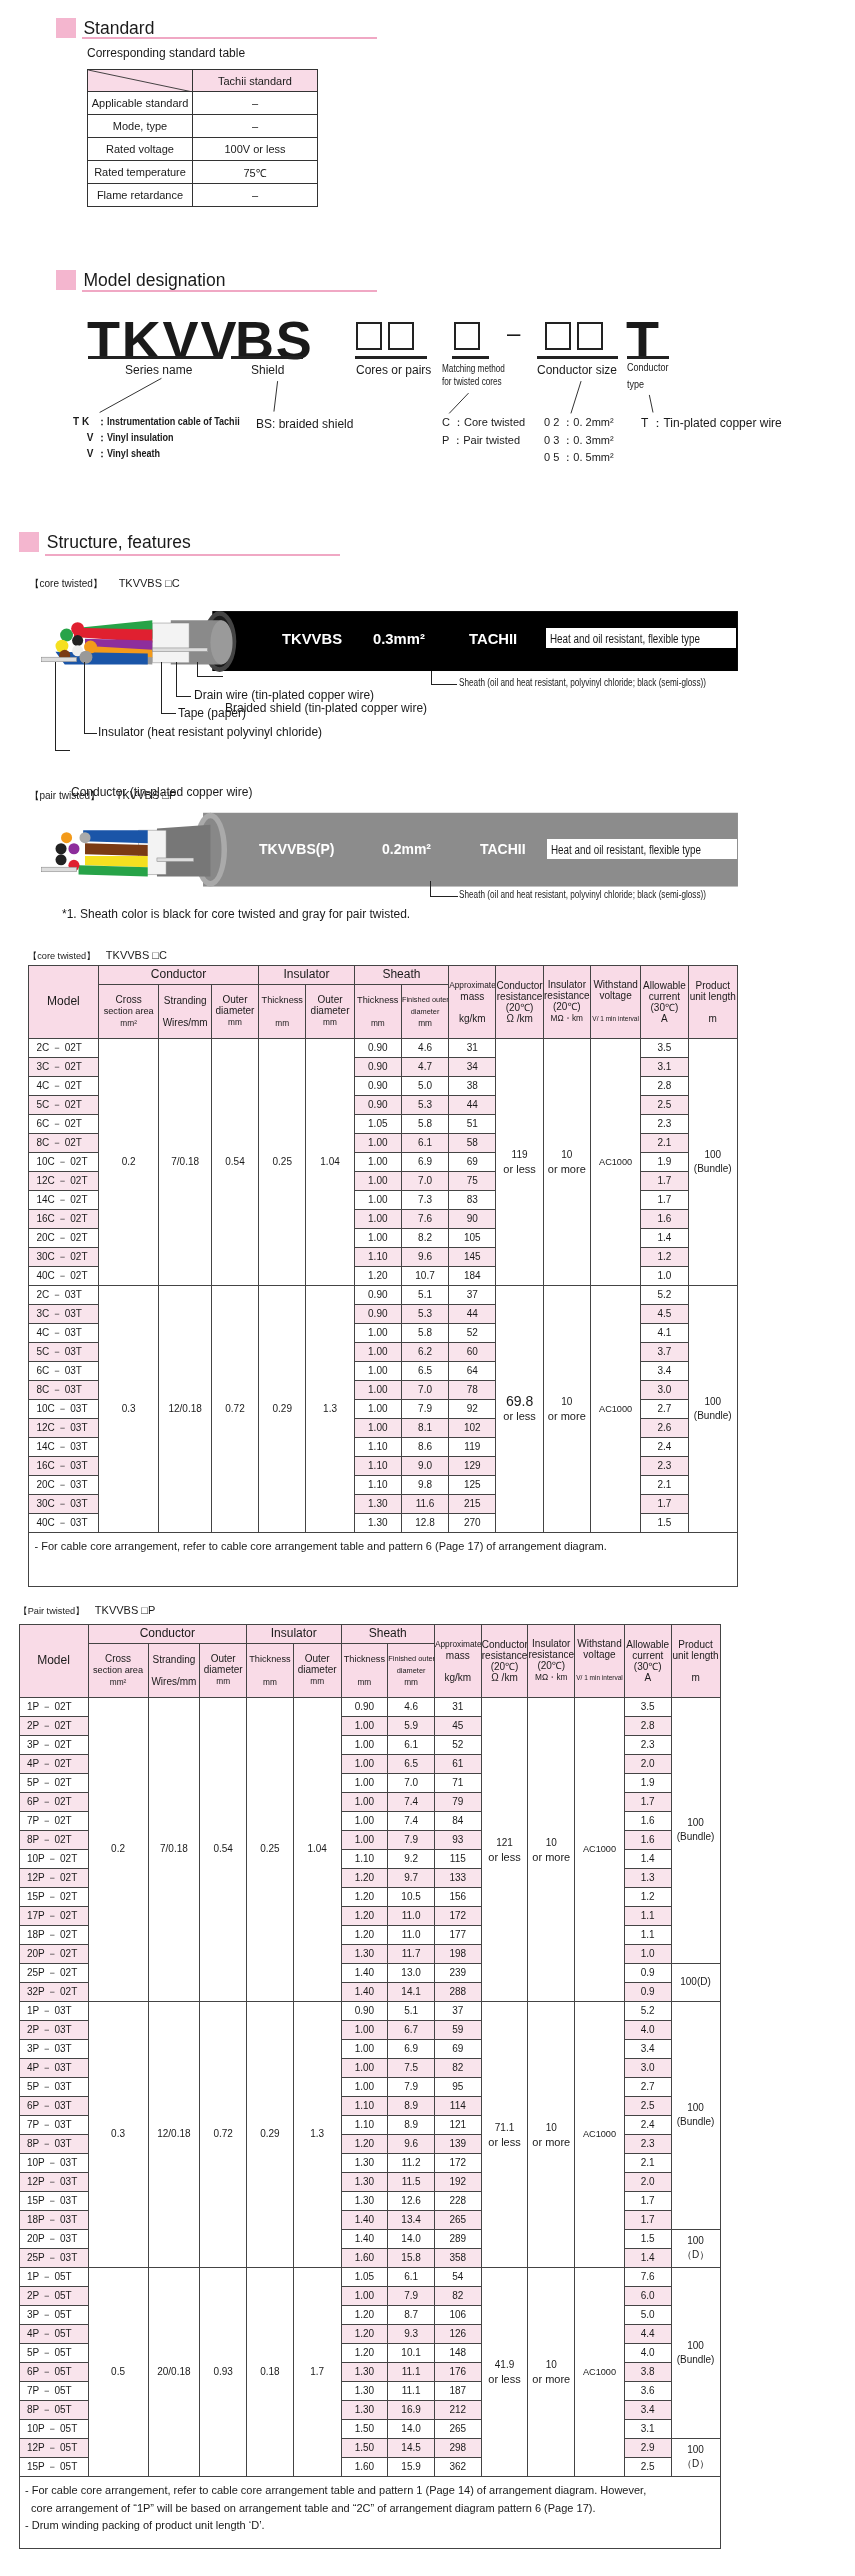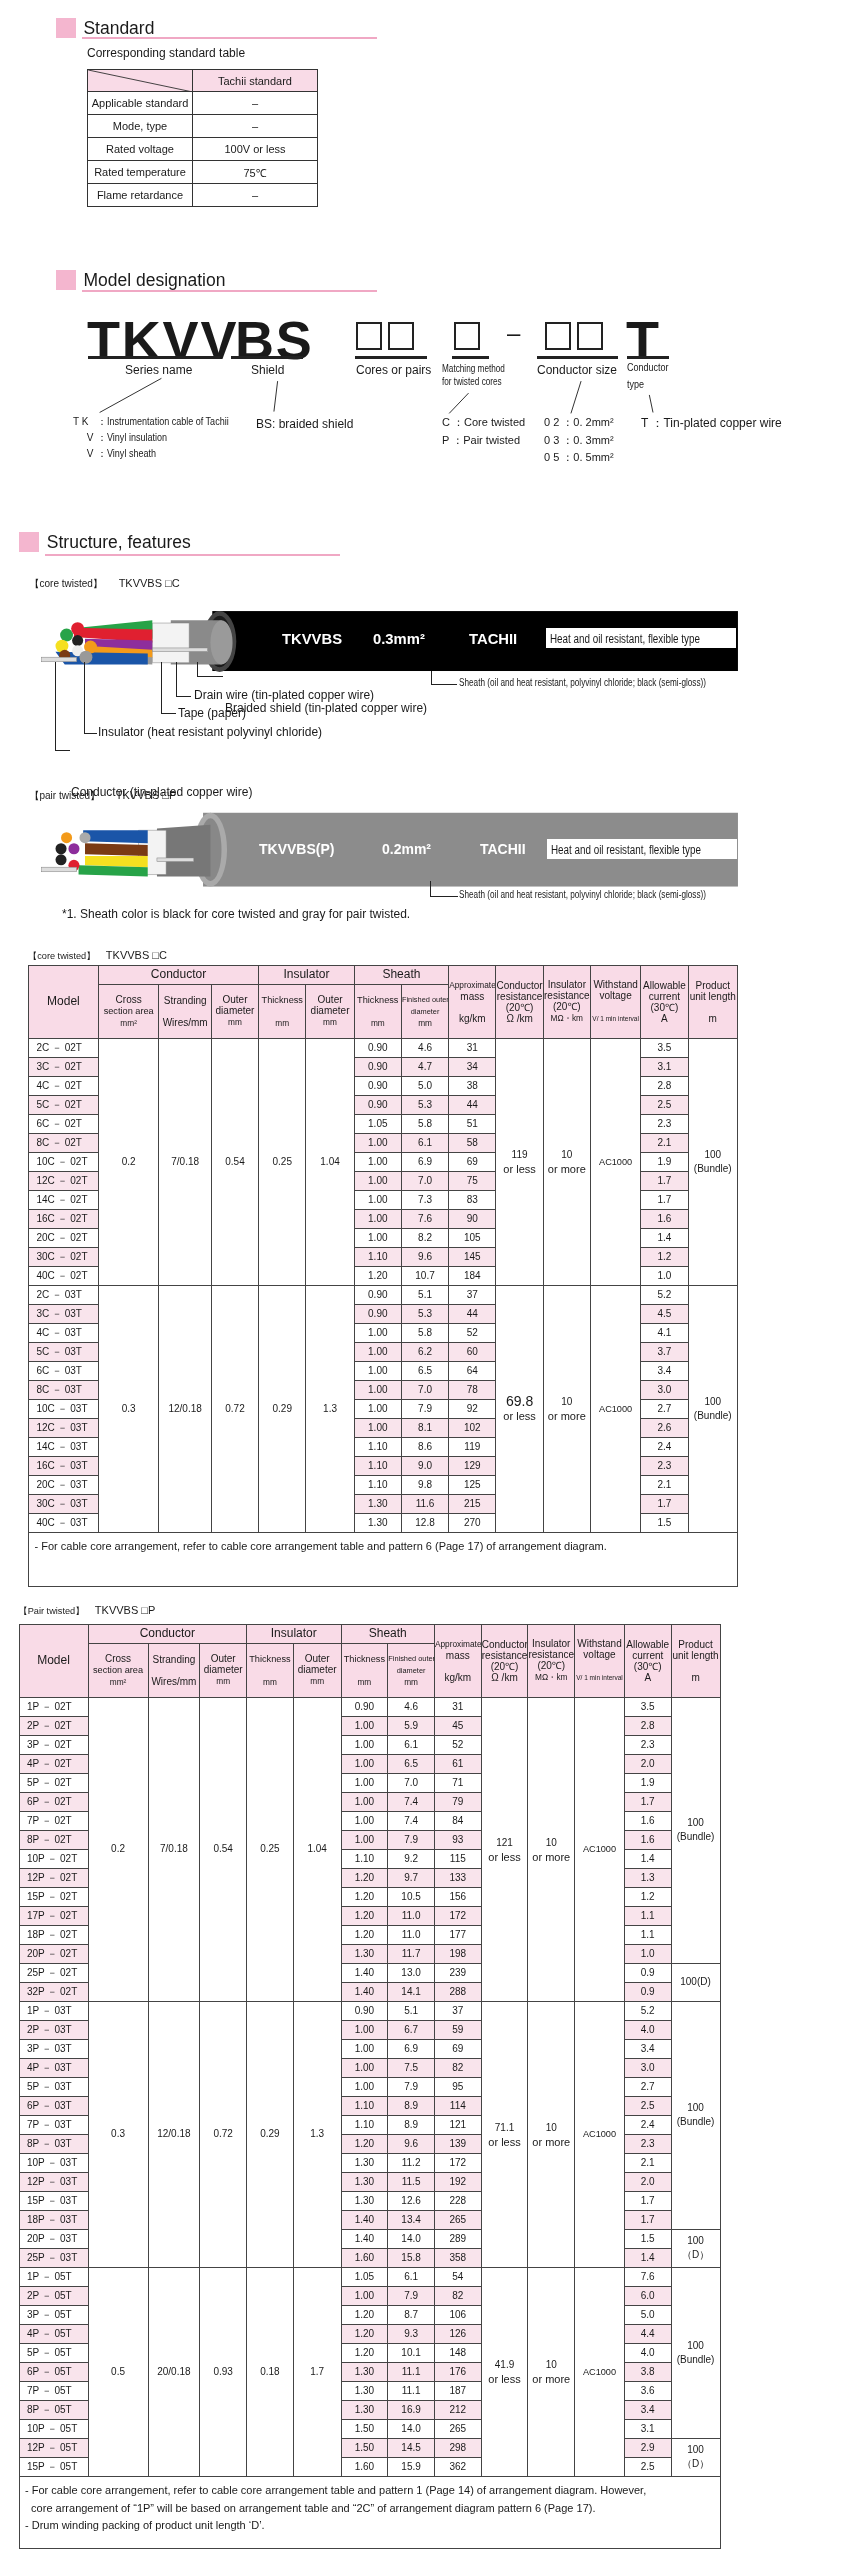--- a/index.html
+++ b/index.html
@@ -123,21 +123,21 @@
 <div class="md narrow" style="left:627px;top:378px;font-size:11px;">type</div>
 
 <svg class="md" style="left:0;top:0;" width="855" height="480" viewBox="0 0 927 520">
   <line x1="175" y1="410" x2="108" y2="447" stroke="#222" stroke-width="1"></line>
   <line x1="301" y1="413" x2="297" y2="446" stroke="#222" stroke-width="1"></line>
   <line x1="508" y1="426" x2="487" y2="448" stroke="#222" stroke-width="1"></line>
   <line x1="630" y1="413" x2="619" y2="448" stroke="#222" stroke-width="1"></line>
   <line x1="704" y1="428" x2="708" y2="447" stroke="#222" stroke-width="1"></line>
 </svg>
 
-<div class="md tiny" style="left:73px;top:414px;">
+<div class="md tiny" style="left:73px;top:414px;font-weight:bold;">
   <div><span style="display:inline-block;width:24px;">T K</span>：<span class="narrow" style="display:inline-block;">Instrumentation cable of Tachii</span></div>
   <div><span style="display:inline-block;width:24px;text-align:right;padding-right:3.7px;">V</span>：<span class="narrow" style="display:inline-block;">Vinyl insulation</span></div>
   <div><span style="display:inline-block;width:24px;text-align:right;padding-right:3.7px;">V</span>：<span class="narrow" style="display:inline-block;">Vinyl sheath</span></div>
 </div>
 <div class="md small" style="left:256px;top:417px;">BS: braided shield</div>
 <div class="md tiny" style="left:442px;top:414px;font-size:11px;line-height:17.5px;">
   <div><span>C</span> ：<span>Core twisted</span></div>
   <div><span>P</span> ：<span>Pair twisted</span></div>
 </div>
 <div class="md tiny" style="left:544px;top:414px;font-size:11px;line-height:17.5px;">

